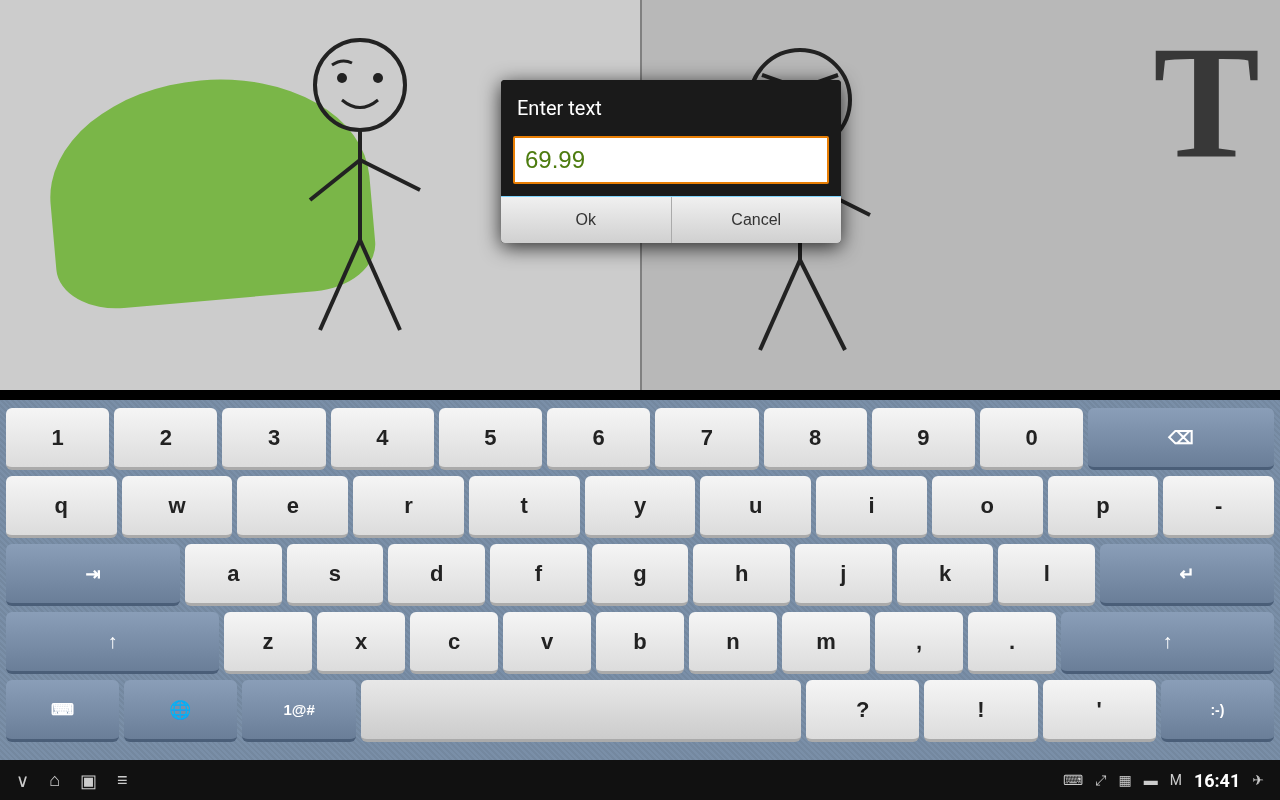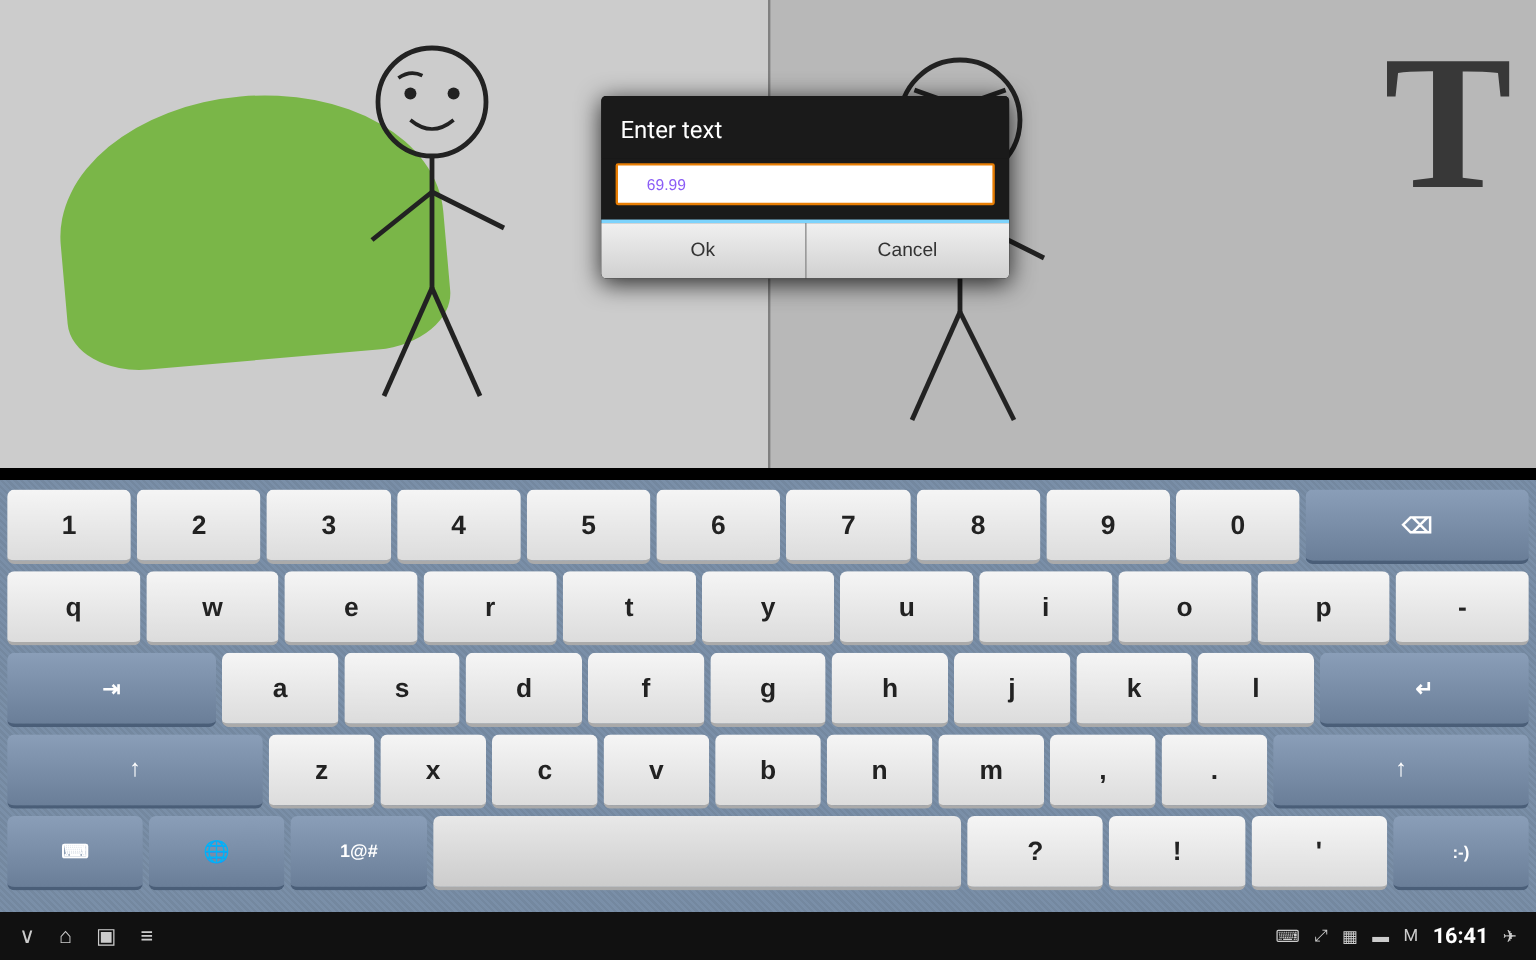--- a/index.html
+++ b/index.html
@@ -74,30 +74,30 @@
     #dialog-input-wrap {
       padding: 4px 12px 12px 12px;
       background: #1a1a1a;
     }
 
     #dialog-input {
       width: 100%;
       background: #fff;
       border: 2px solid #e87e04;
       border-radius: 2px;
-      font-size: 13px;
-      padding: 8px 24px;
-      color: #8b5cf6;
+      font-size: 24px;
+      padding: 8px 10px;
+      color: #4d7c0f;
       outline: none;
     }
 
     #dialog-buttons {
       display: flex;
       background: #444;
-      border-top: 3px solid #7dd3fc;
+      border-top: 1px solid #7dd3fc;
       justify-content: space-between;
     }
 
     .dialog-btn {
       flex: 1;
       padding: 14px 0;
       font-size: 16px;
       color: #333;
       background: linear-gradient(to bottom, #f0f0f0, #d0d0d0);
       border: none;

